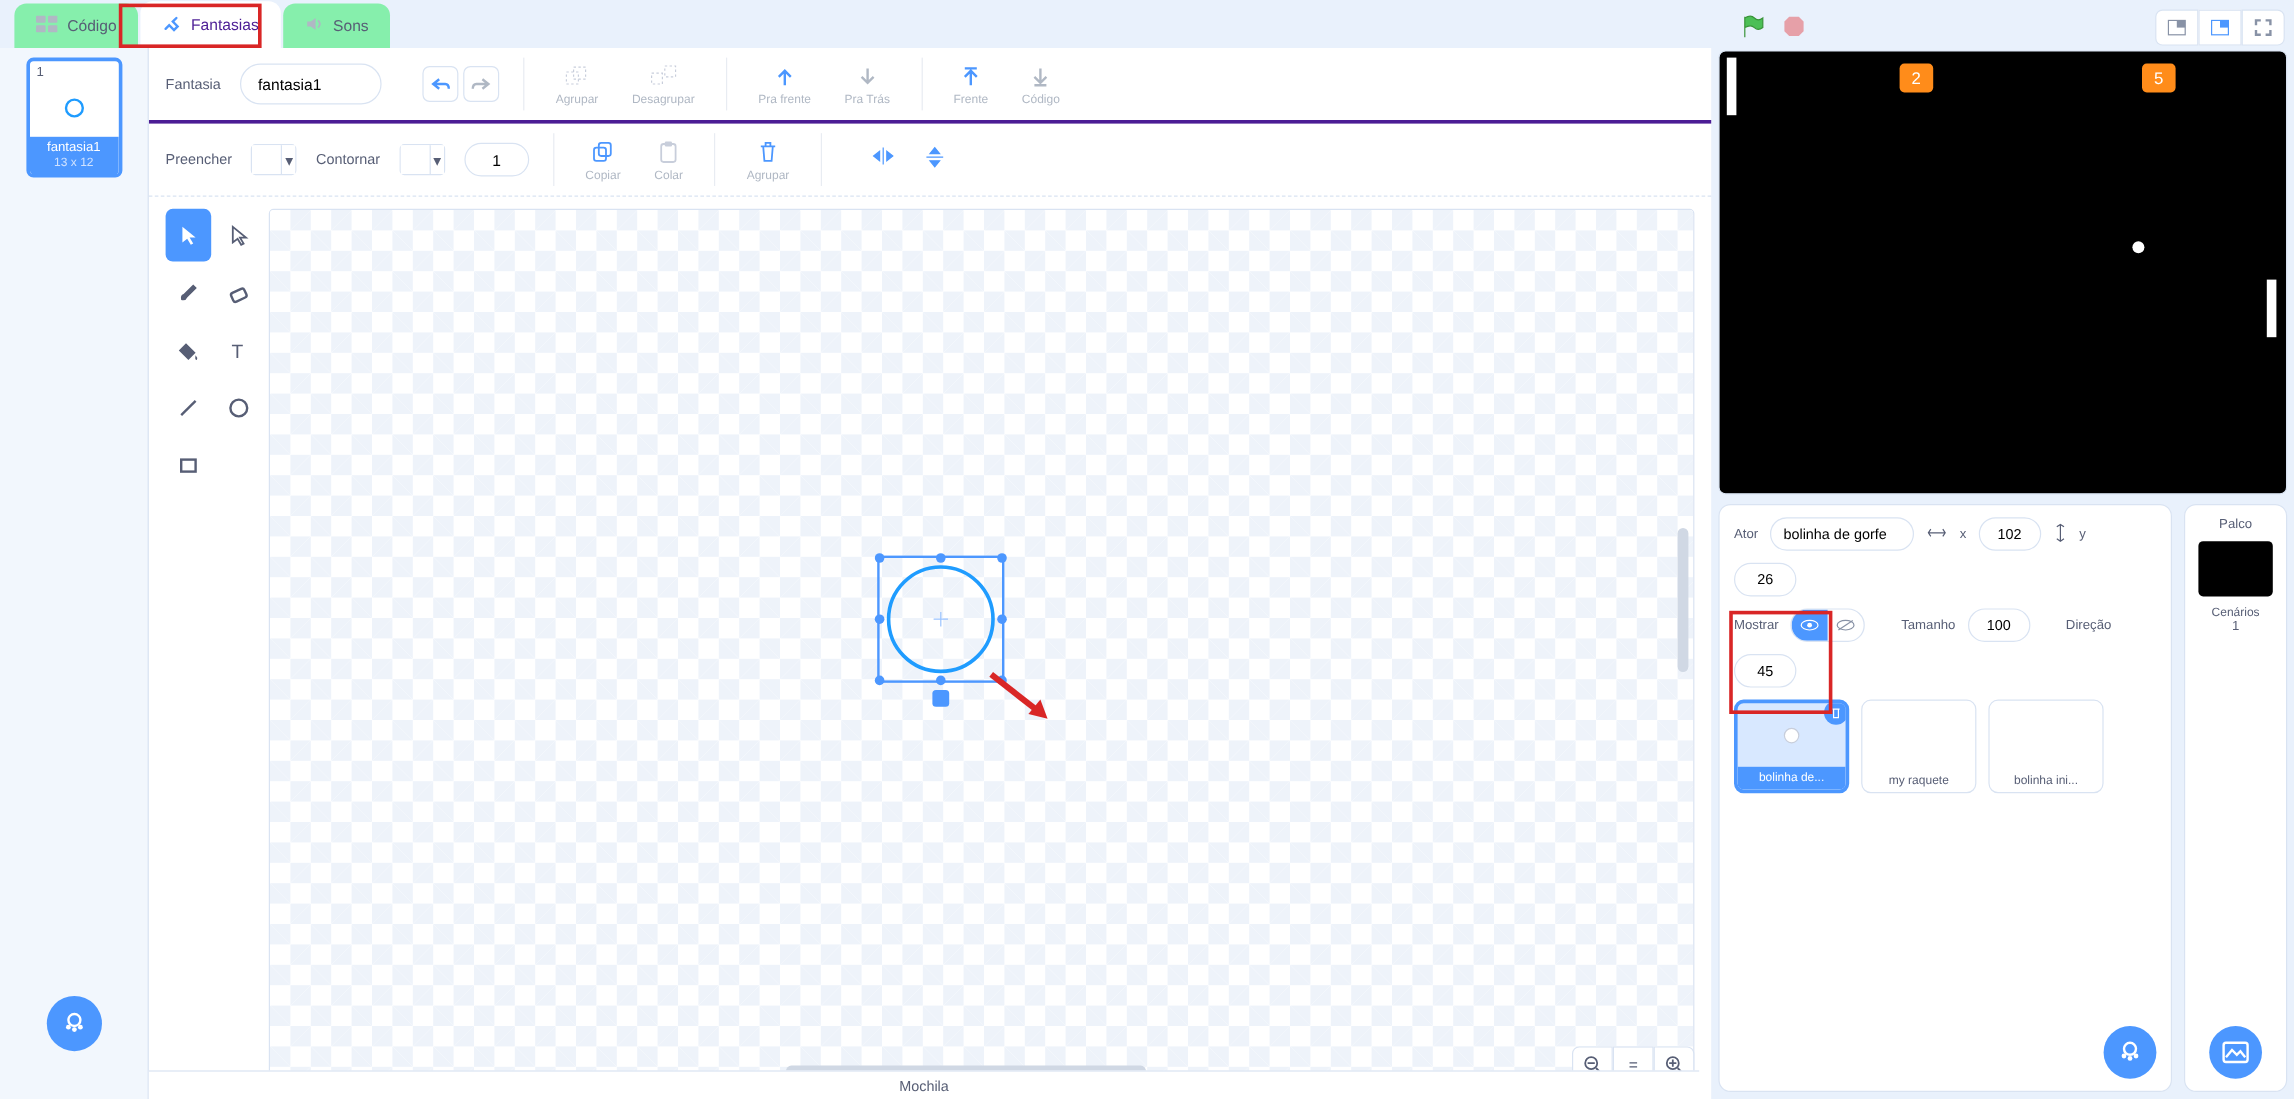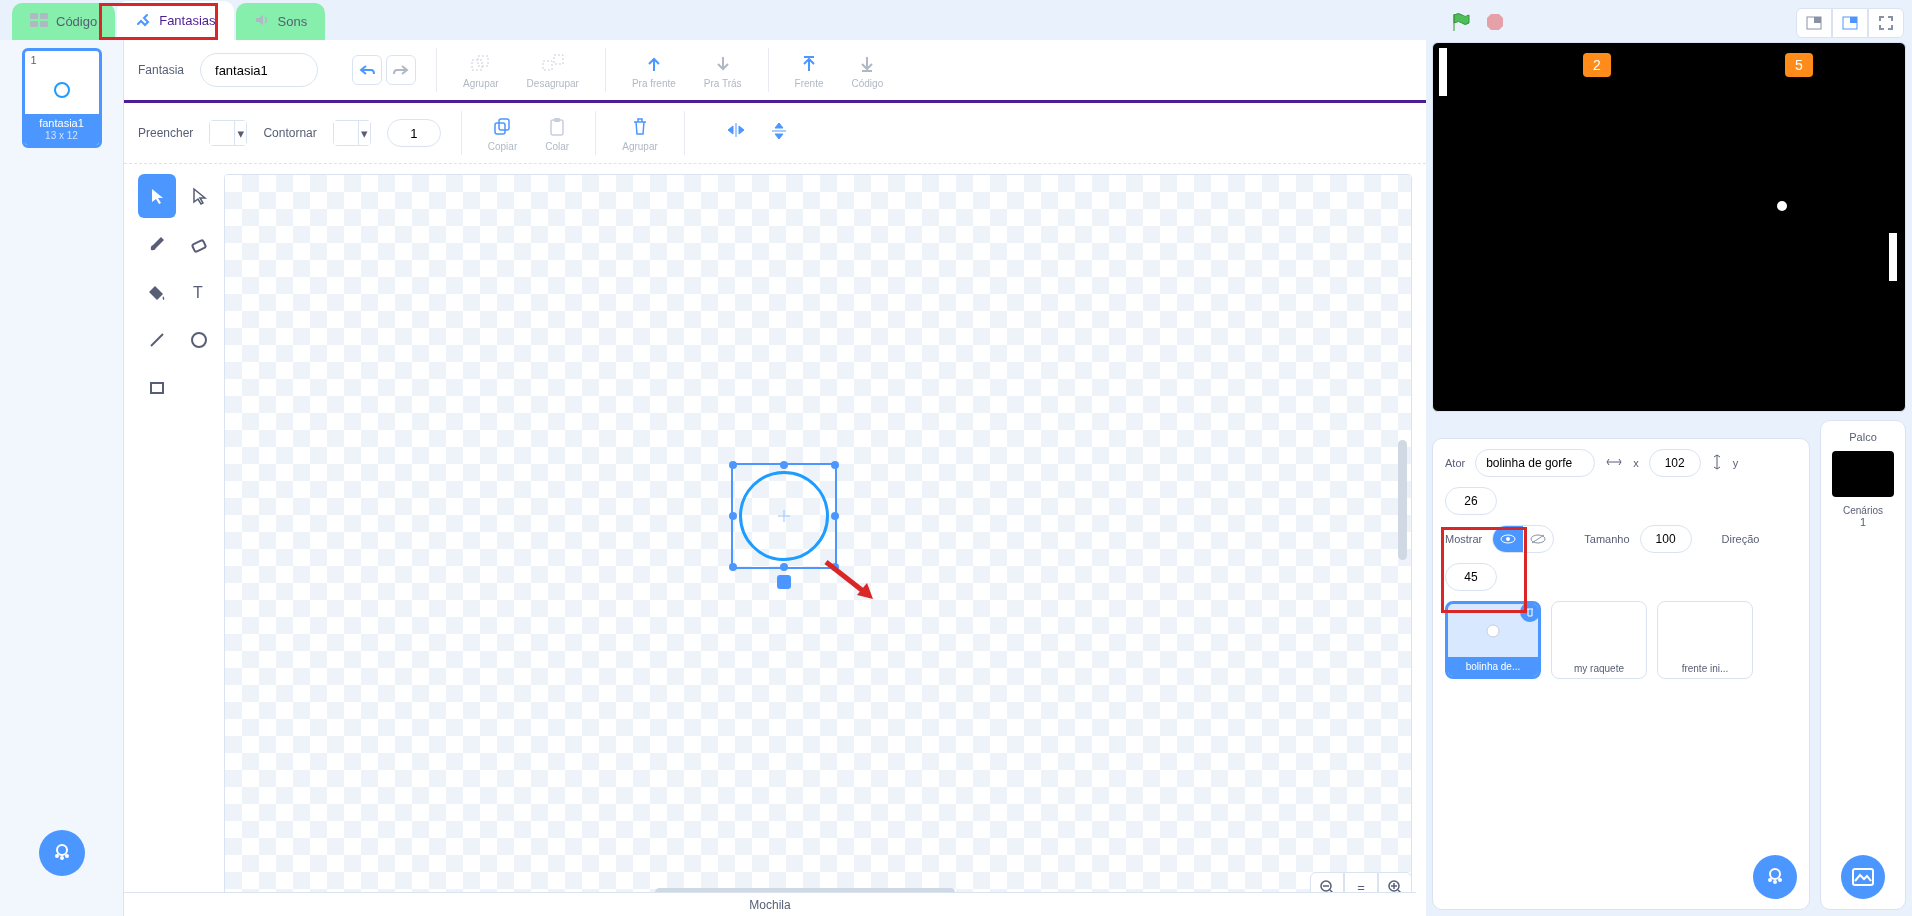--- a/index.html
+++ b/index.html
@@ -79,21 +79,21 @@
     
     .right-panel { width: 486px; display: flex; flex-direction: column; gap: 8px; padding: 0 6px 6px 6px; }
     .stage { height: 370px; background: #000; border: 1px solid #d9e3f2; border-radius: 6px; position: relative; margin-top: 2px; }
     .score { position: absolute; top: 10px; background: #ff8c1a; color: #fff; font-size: 14px; padding: 4px 10px; border-radius: 4px; }
     .score.s1 { left: 150px; } .score.s2 { left: 352px; }
     .paddle-l { position: absolute; left: 6px; top: 5px; width: 8px; height: 48px; background: #fff; }
     .paddle-r { position: absolute; right: 8px; top: 190px; width: 8px; height: 48px; background: #fff; }
     .ball { position: absolute; left: 344px; top: 158px; width: 10px; height: 10px; background: #fff; border-radius: 50%; }
     
     .sprite-panel-row { display: flex; gap: 10px; flex: 1; }
-    .sprite-info { flex: 1; background: #fff; border: 1px solid #d9e3f2; border-radius: 10px; padding: 10px 12px; position: relative; margin-top: 18px; }
+    .sprite-info { flex: 1; background: #fff; border: 1px solid #d9e3f2; border-radius: 10px; padding: 10px 12px; position: relative; }
     .info-row { display: flex; align-items: center; gap: 10px; margin-bottom: 10px; flex-wrap: wrap; }
     .mini-input { height: 28px; border: 1px solid #d9e3f2; border-radius: 16px; padding: 0 10px; font-size: 12px; width: 120px; }
     .mini-input.sm { width: 52px; text-align: center; }
     .toggle-group { display: flex; border: 1px solid #d9e3f2; border-radius: 16px; overflow: hidden; }
     .toggle-btn { width: 30px; height: 26px; display: flex; align-items: center; justify-content: center; cursor: pointer; }
     .toggle-btn.active { background: #4c97ff; }
     .small-label { font-size: 11px; color: #575e75; }
     
     .sprite-list { display: flex; gap: 10px; margin-top: 6px; }
     .sprite-item { width: 96px; height: 78px; background: #fff; border: 1px solid #d9e3f2; border-radius: 8px; display: flex; flex-direction: column; align-items: center; justify-content: flex-end; cursor: pointer; position: relative; overflow: hidden; }
@@ -473,21 +473,21 @@
                 </svg>
               </div>
             <div class="label">bolinha de...</div>
           </div>
           <div class="sprite-item">
             <div class="thumb-area"></div>
             <div class="label">my raquete</div>
           </div>
           <div class="sprite-item">
             <div class="thumb-area"></div>
-            <div class="label">frente ini...</div>
+            <div class="label">bolinha ini...</div>
           </div>
         </div>
         <div class="sprite-highlight"></div>
         <div class="sprite-fab">
             <svg width="26" height="26">
               <circle cx="13" cy="10" r="5" fill="none" stroke="#fff" stroke-width="2"></circle>
               <circle cx="8" cy="16" r="2" fill="#fff"></circle>
               <circle cx="13" cy="18" r="2" fill="#fff"></circle>
               <circle cx="18" cy="16" r="2" fill="#fff"></circle>
             </svg>

